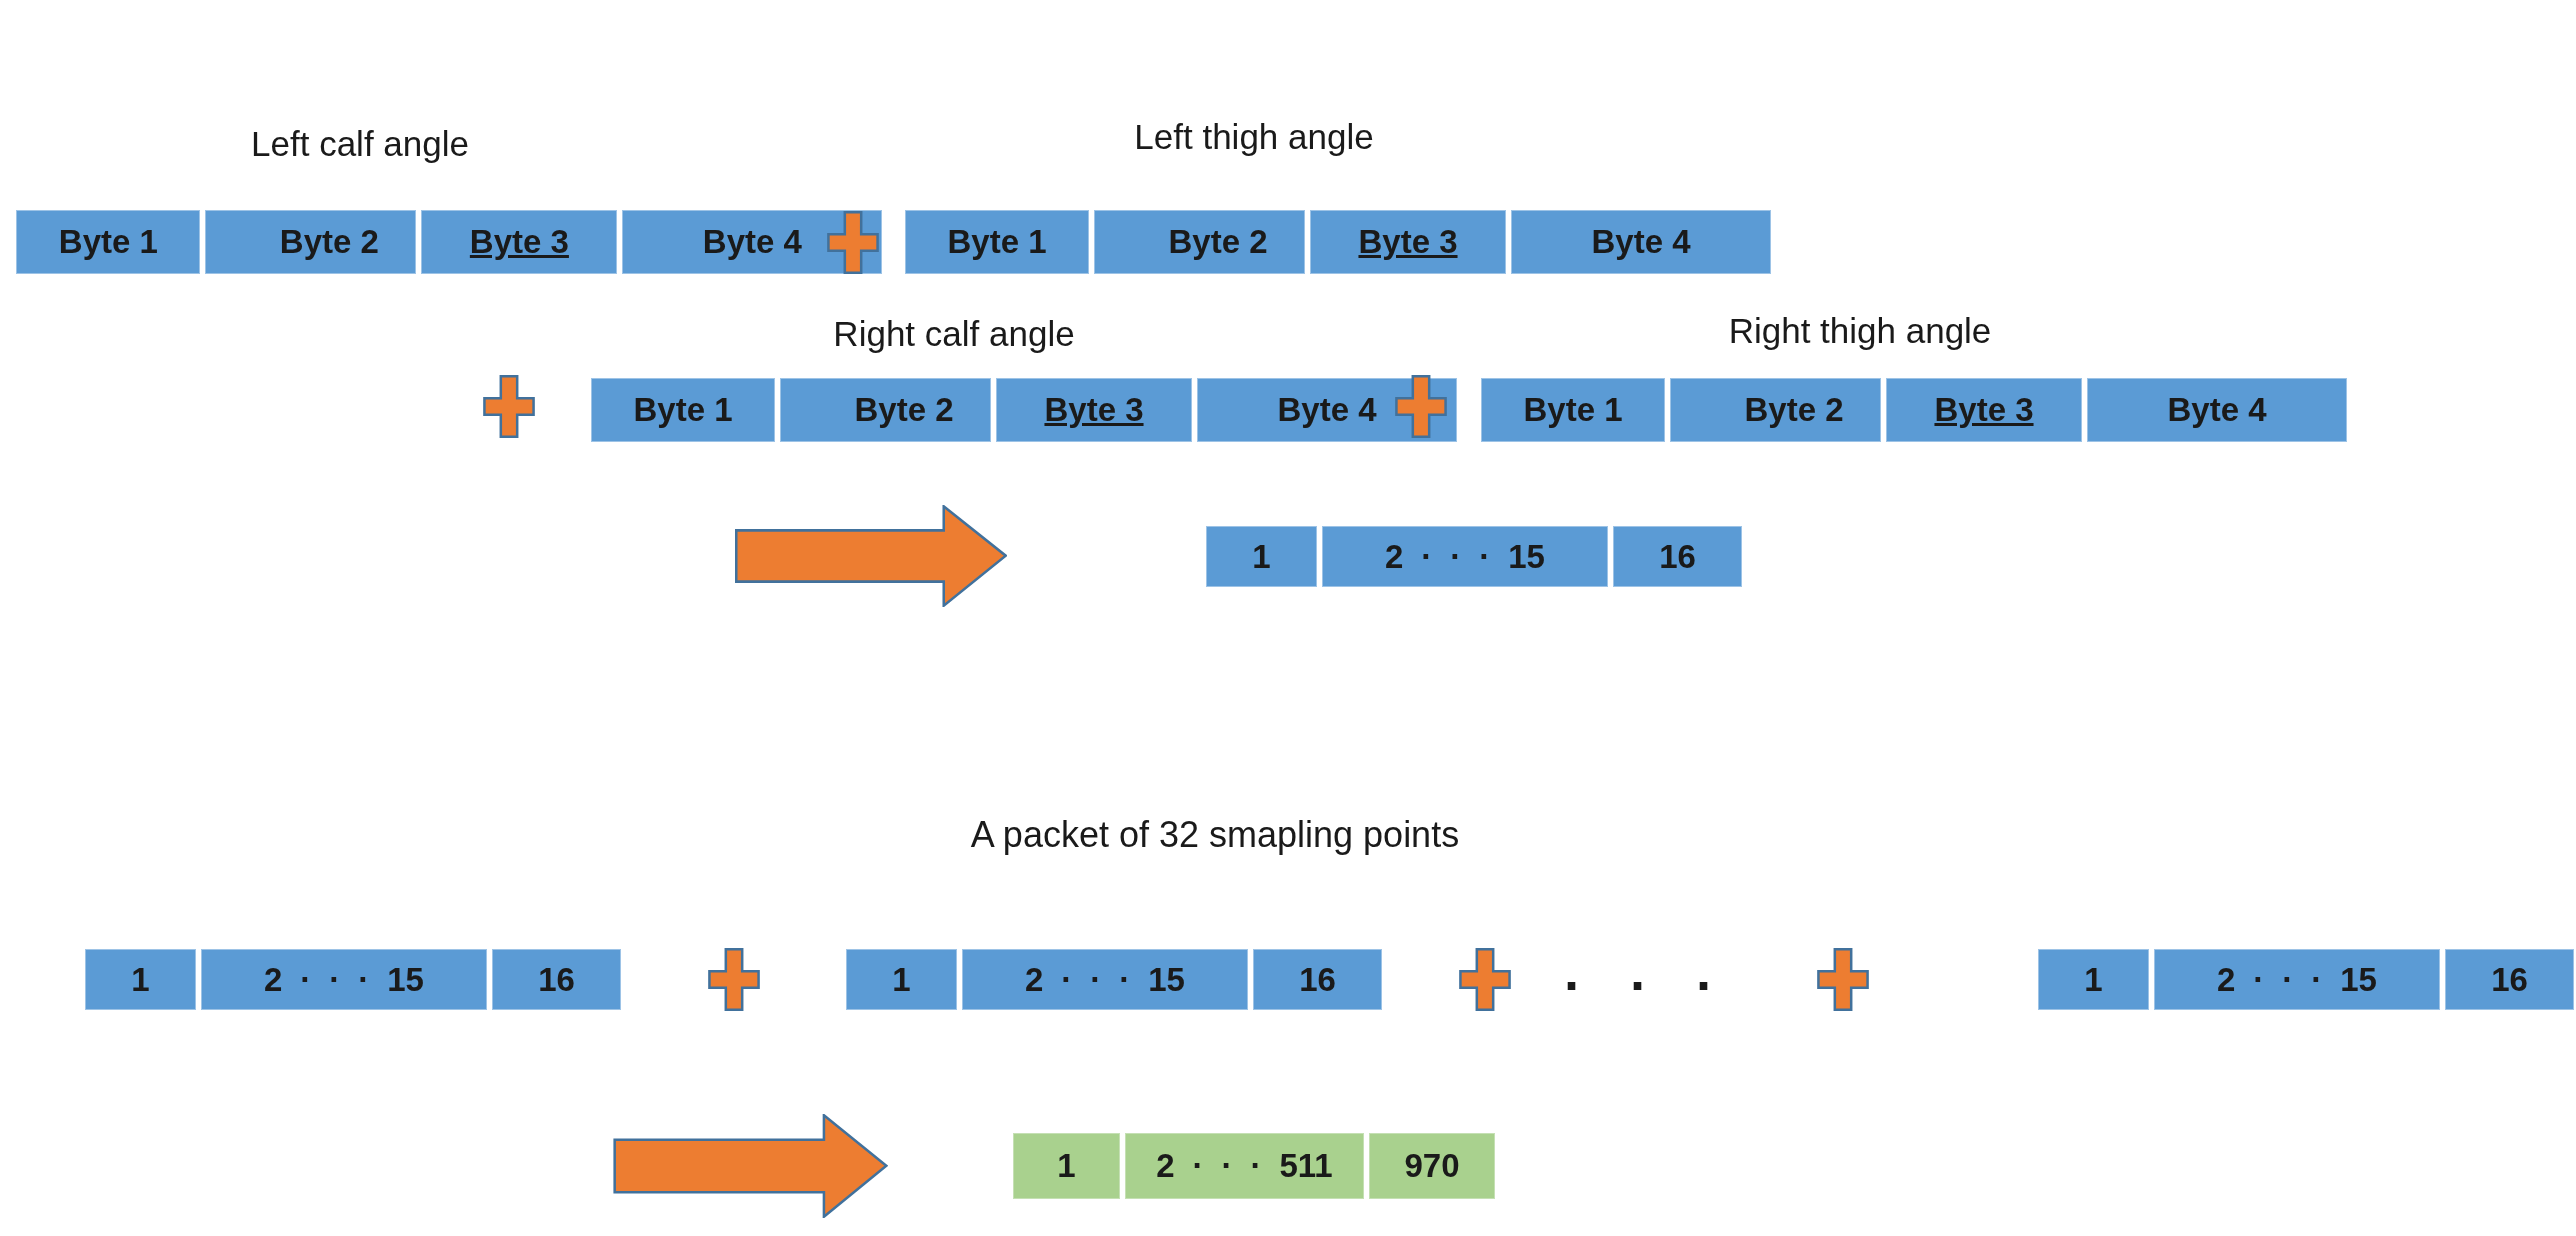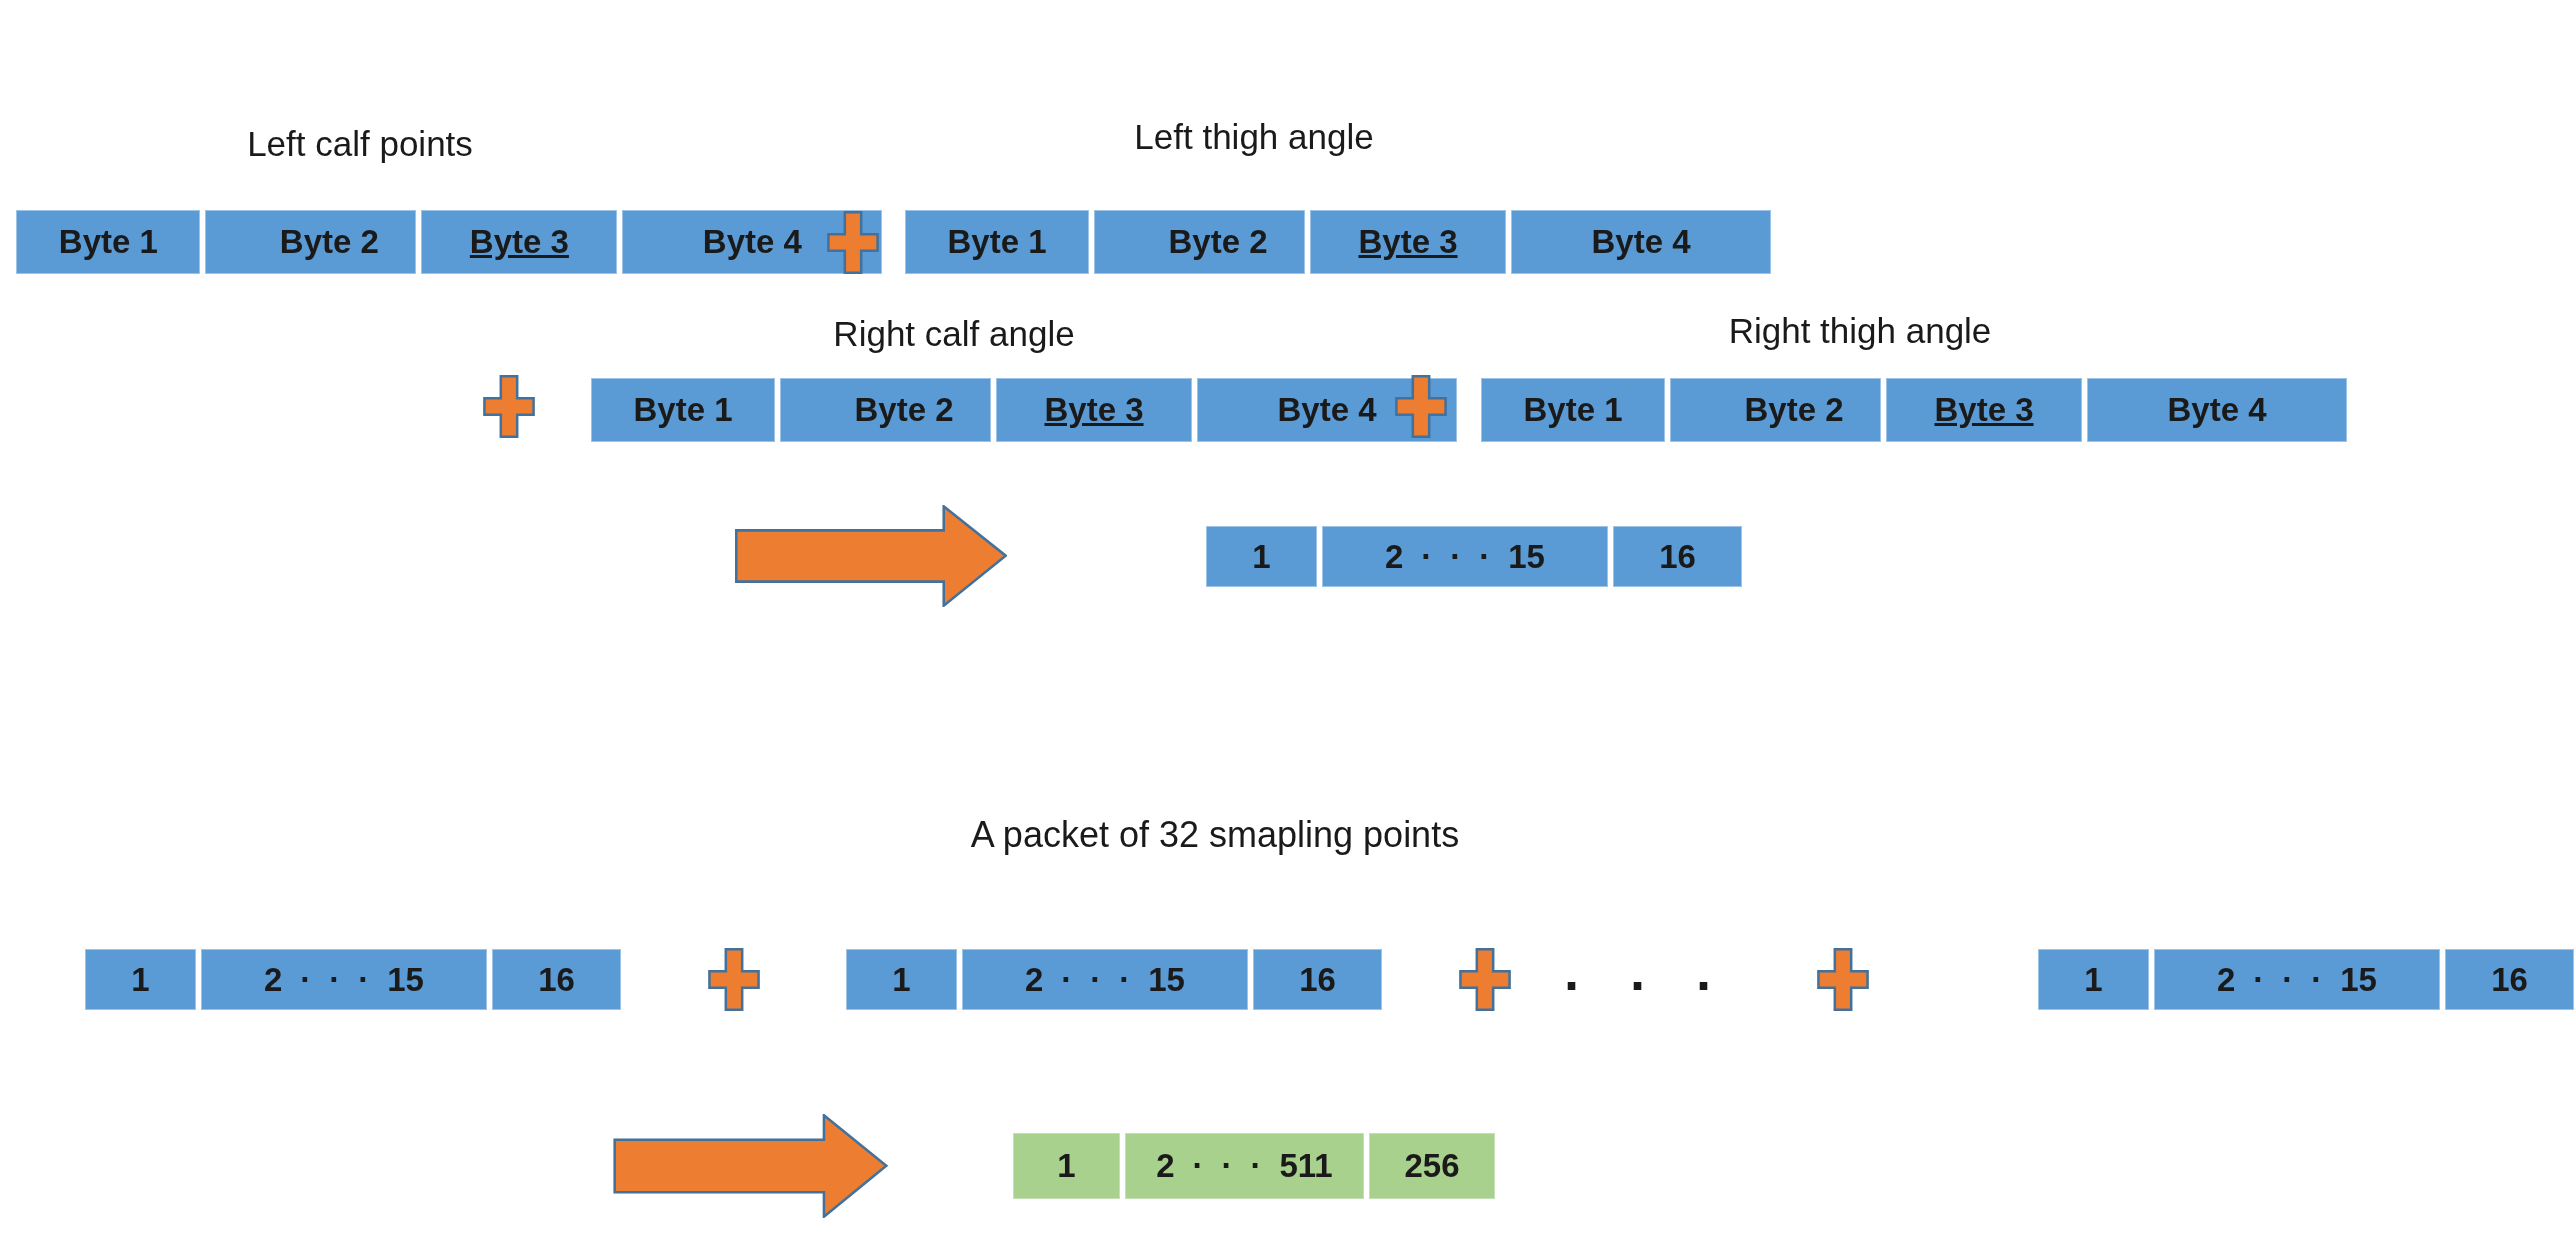--- a/index.html
+++ b/index.html
@@ -66,21 +66,21 @@
     word-spacing:33px;
     white-space:nowrap;
   }
 </style>
 </head>
 <body>
 
 <div class="canvas">
 
 
-  <div class="grouplabel" style="left:360px;top:124px">Left calf points</div>
+  <div class="grouplabel" style="left:360px;top:124px">Left calf angle</div>
   <div class="grouplabel" style="left:1254px;top:117px">Left thigh angle</div>
   <div class="grouplabel" style="left:954px;top:314px">Right calf angle</div>
   <div class="grouplabel" style="left:1860px;top:311px">Right thigh angle</div>
 
   <div class="boxrow byterow" style="left:16.4px;top:210px">
     <div class="cell blue bw1">Byte 1</div>
     <div class="cell blue bw2">Byte 2</div>
     <div class="cell blue bw3">Byte 3</div>
     <div class="cell blue bw4">Byte 4</div>
   </div>
@@ -162,17 +162,17 @@
     <div class="cell blue numcell nw3">16</div>
   </div>
 
   <svg class="arrow" style="left:613px;top:1114px" width="275" height="104" viewBox="0 0 435 165">
     <polygon points="2,41 334,41 334,2 433,82 334,163 334,124 2,124" style="fill:var(--shape-orange,#ed7d31);stroke:var(--shape-outline,#41719c);stroke-width:4"></polygon>
   </svg>
 
   <div class="boxrow greenrow" style="left:1013px;top:1133px">
     <div class="cell green numcell gw1">1</div>
     <div class="cell green numcell gw2">2 · · · 511</div>
-    <div class="cell green numcell gw3">256</div>
+    <div class="cell green numcell gw3">970</div>
   </div>
 
 </div>
 
 
 </body></html>

